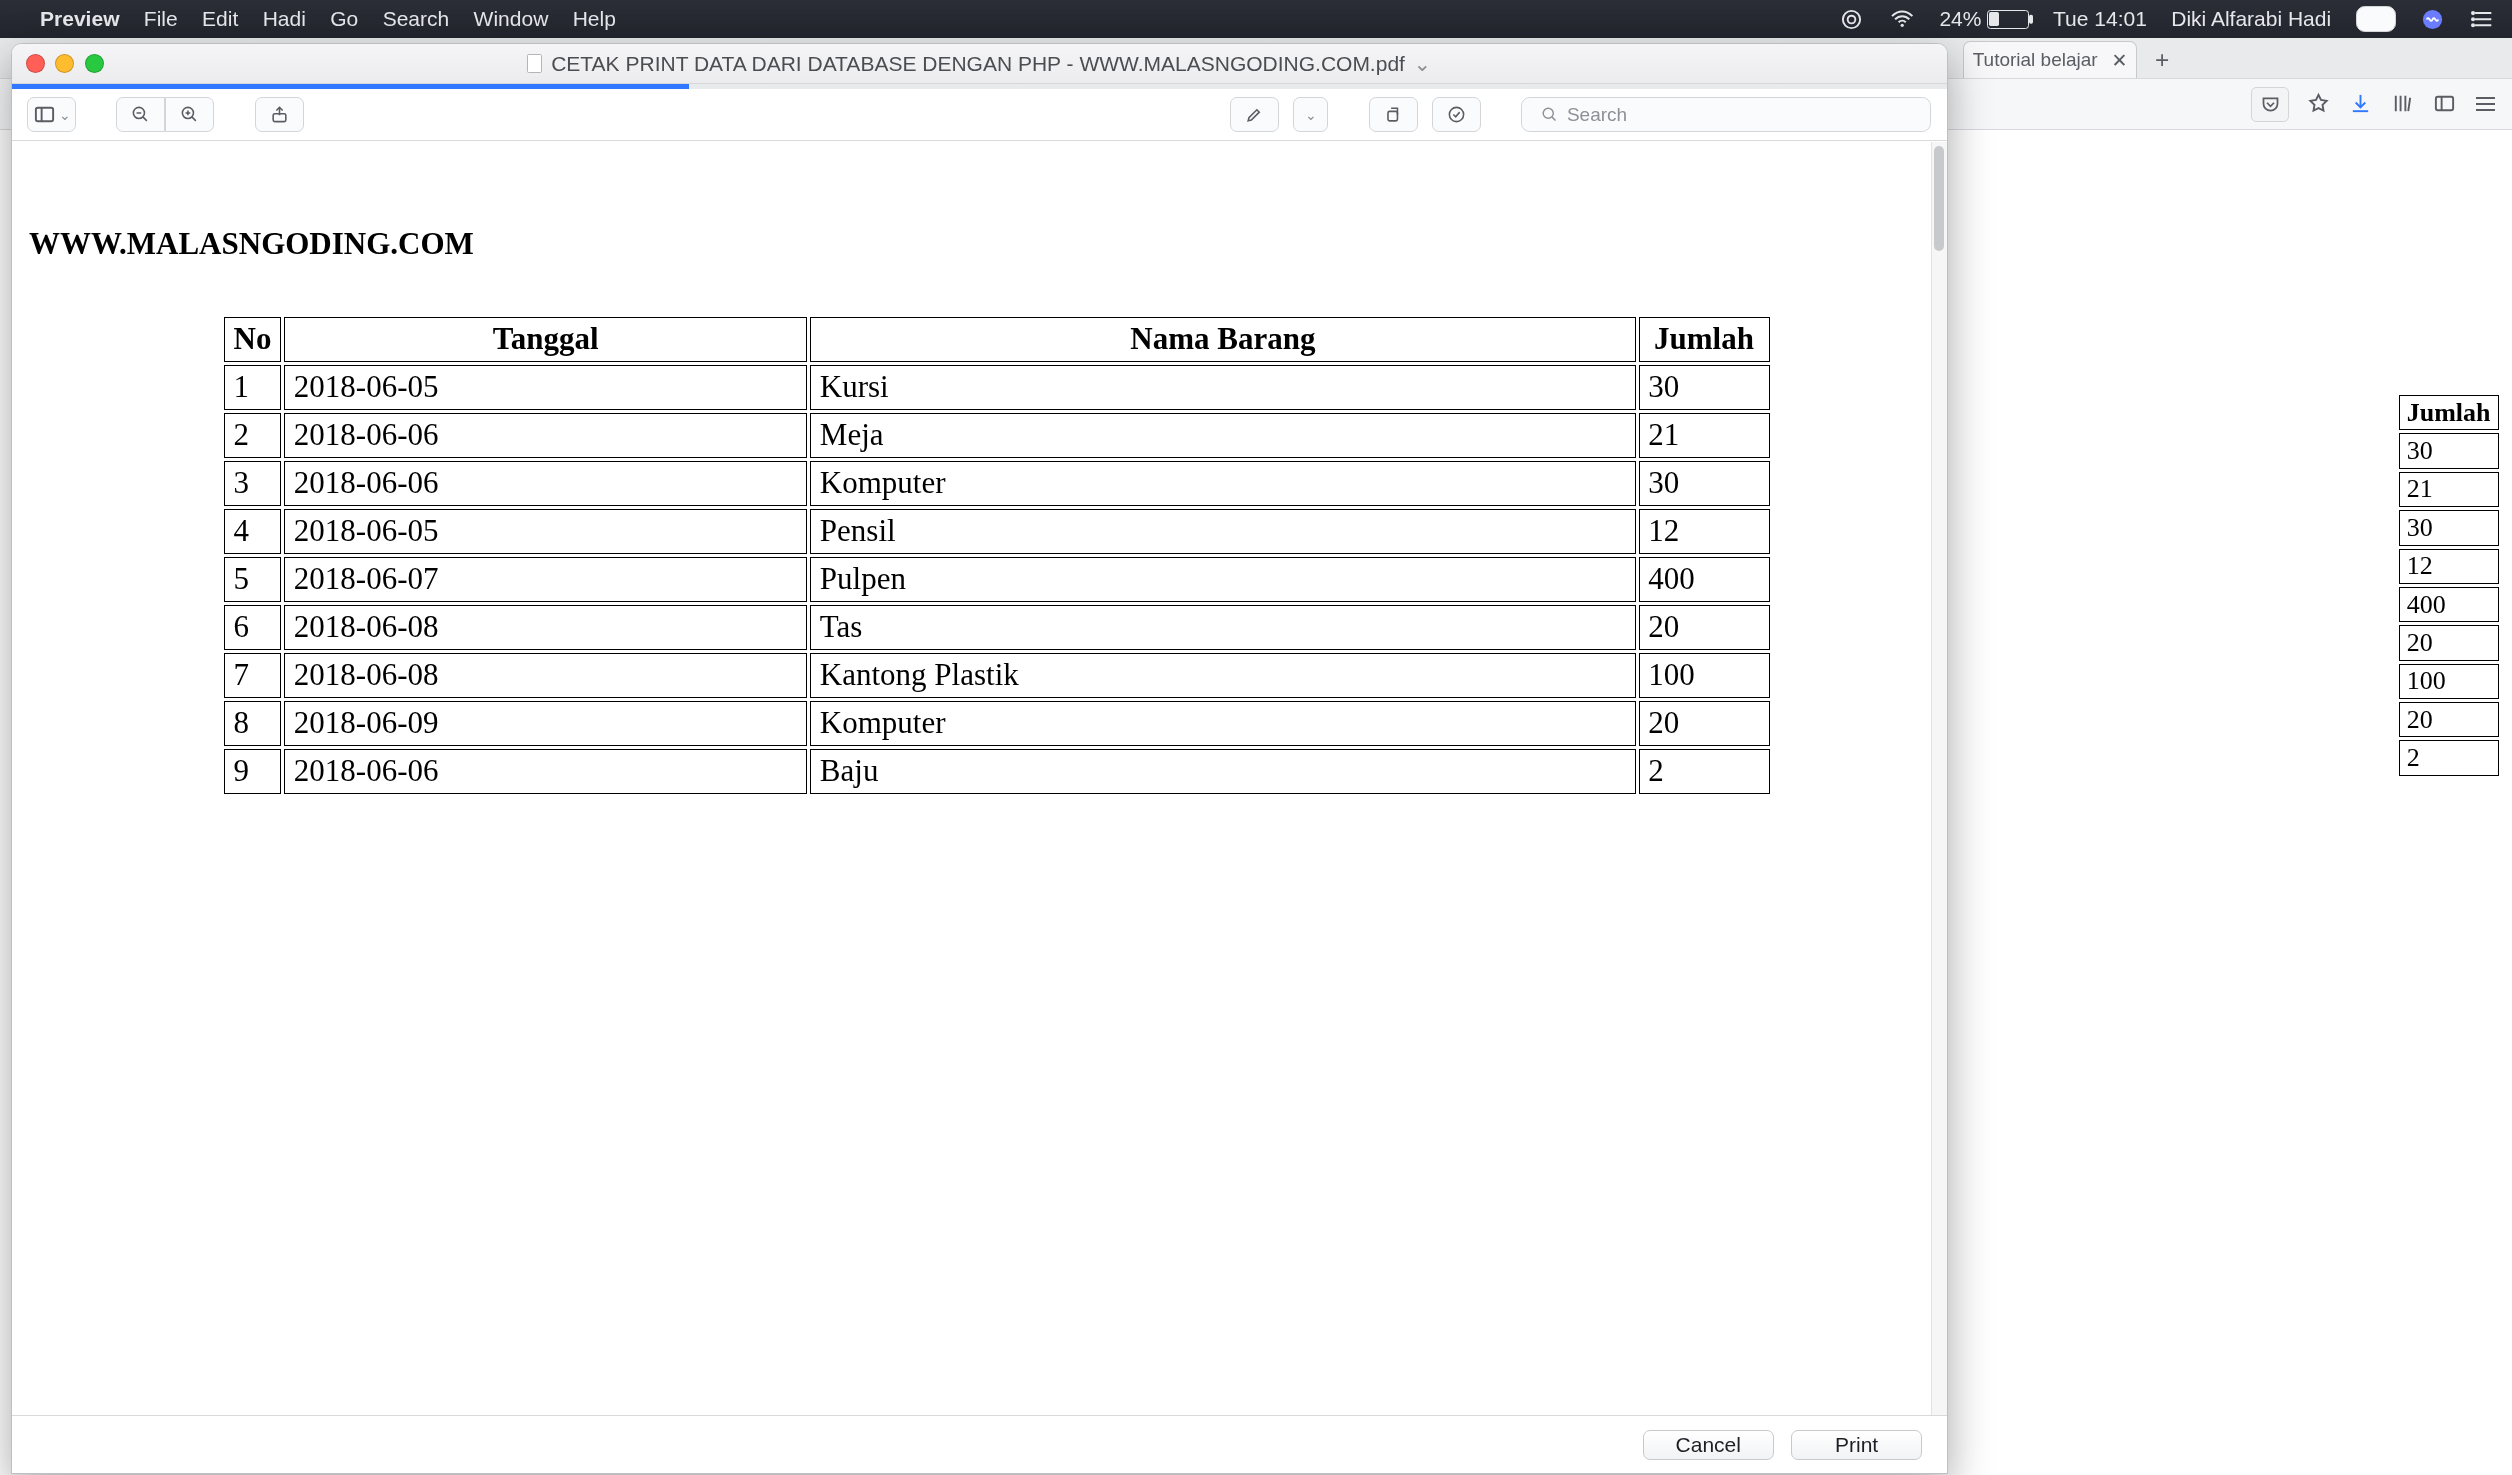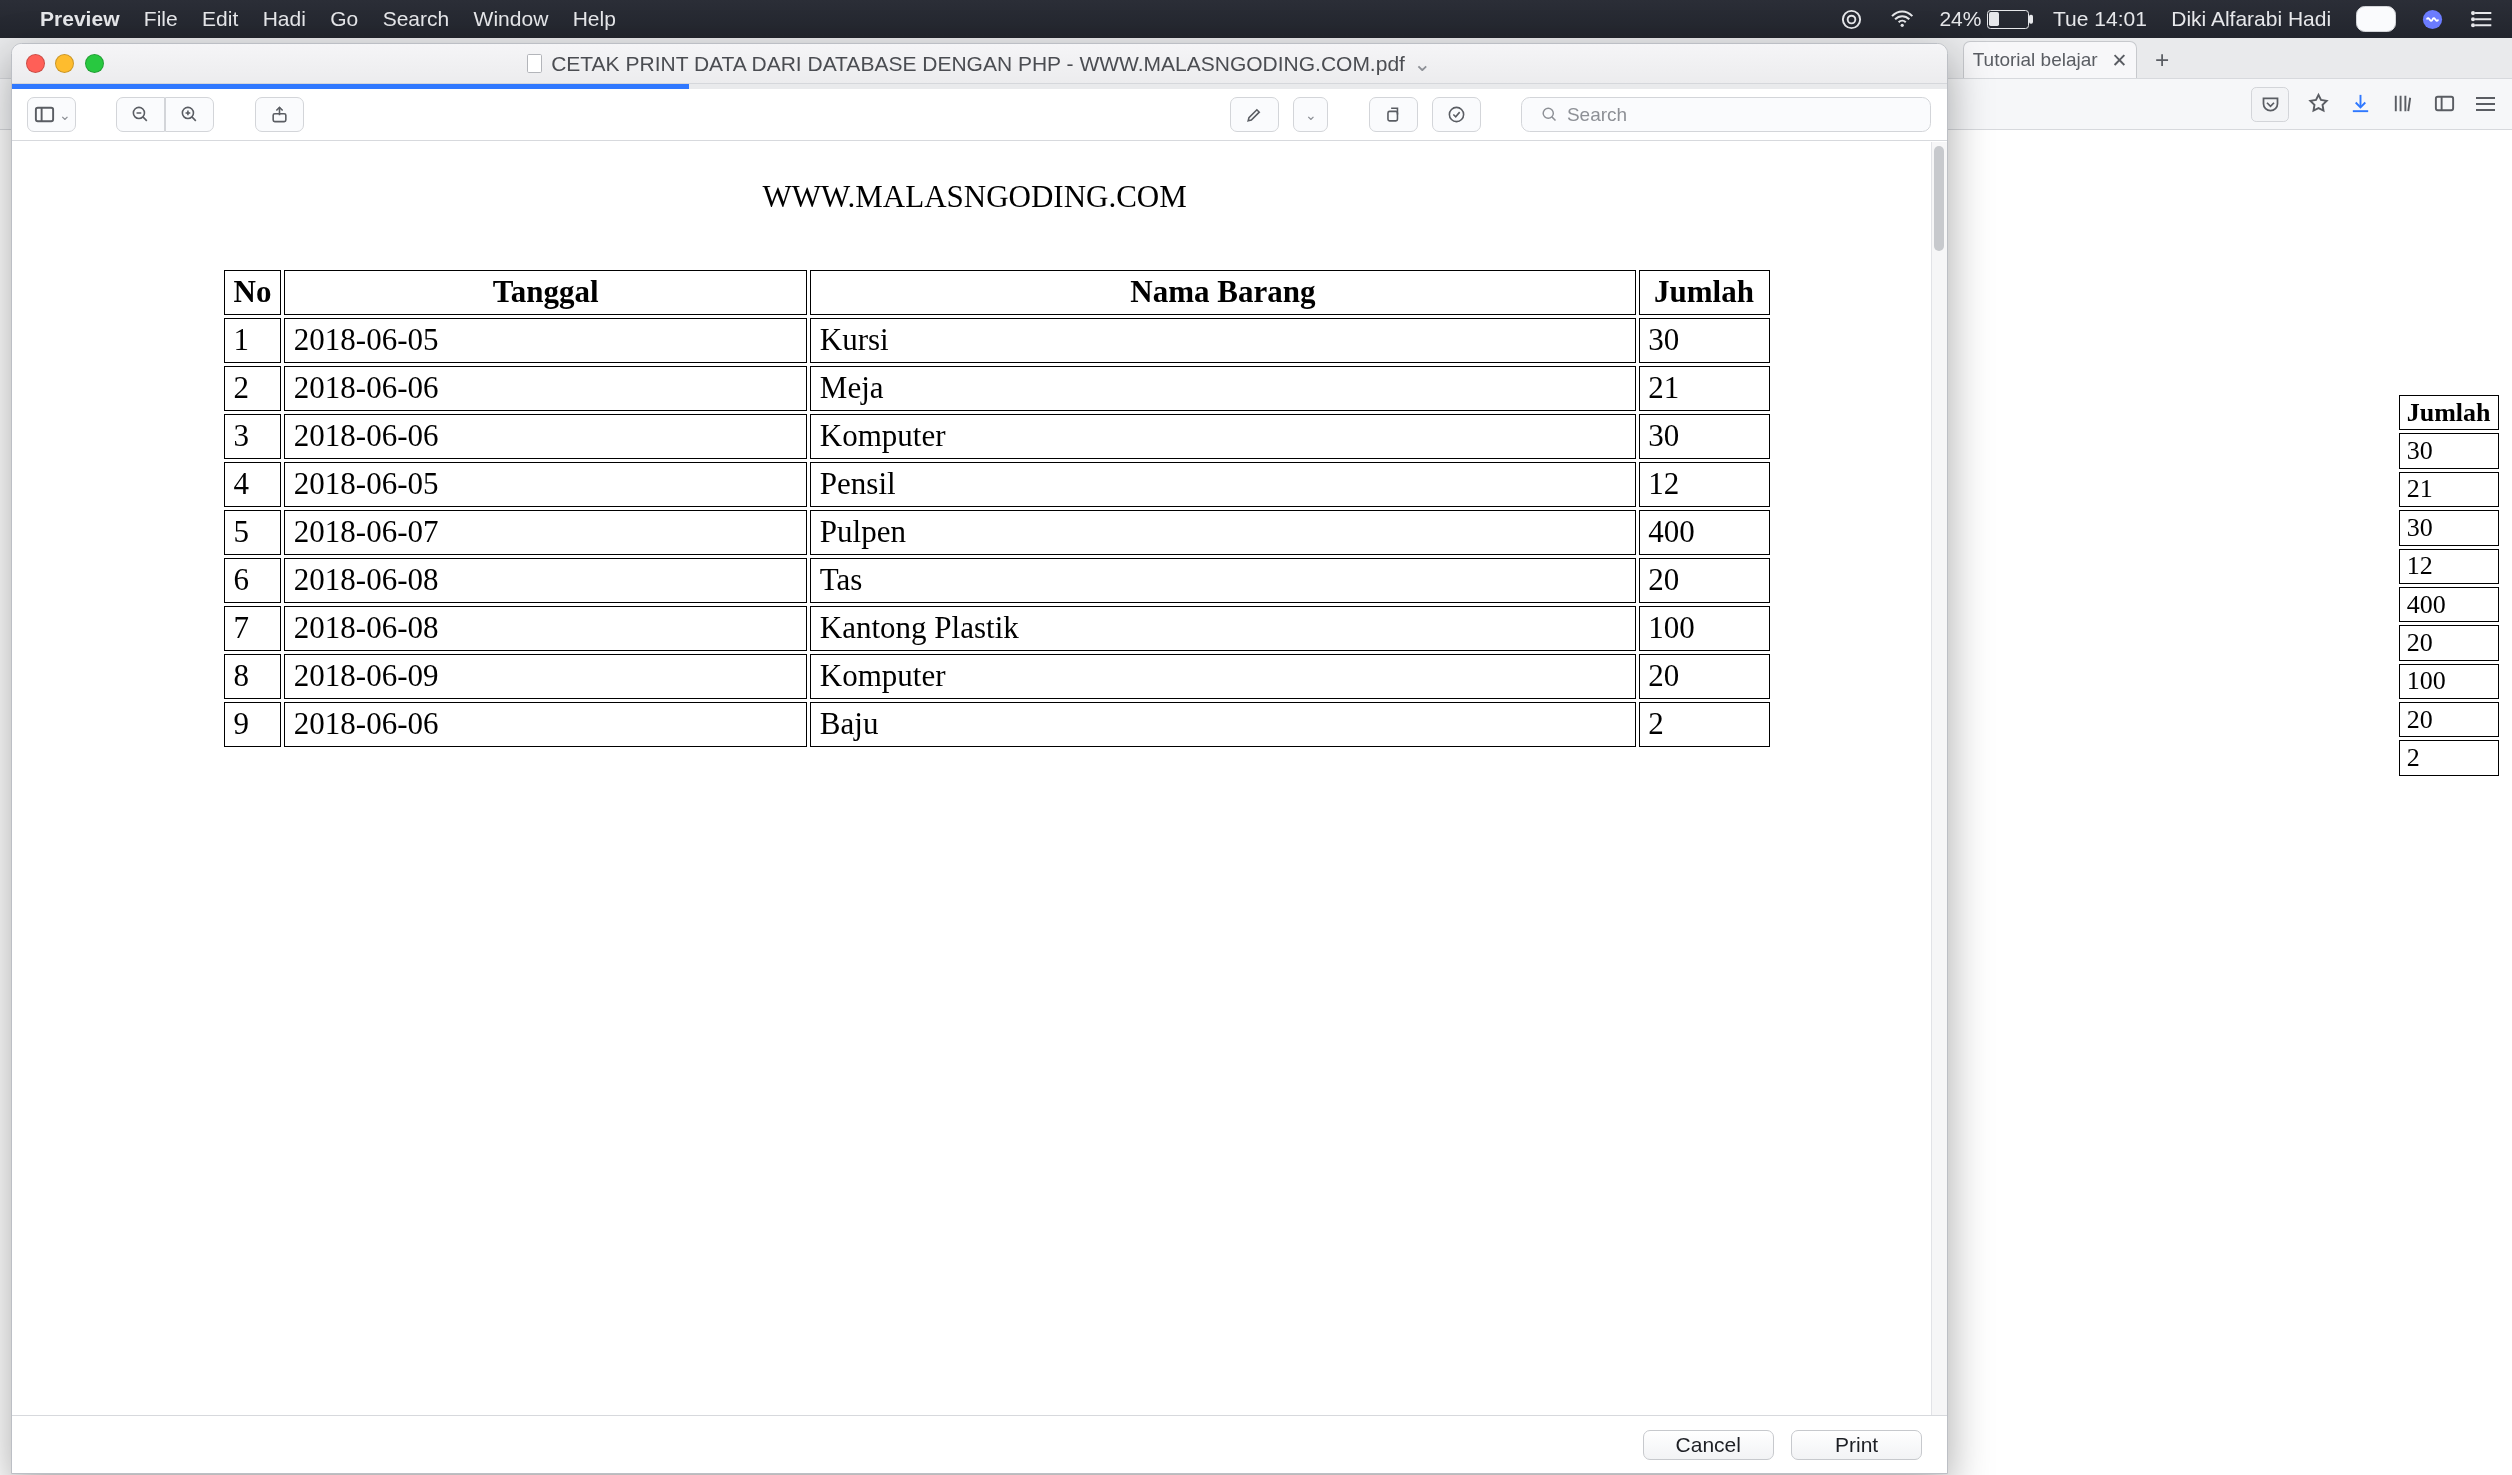--- a/index.html
+++ b/index.html
@@ -61,21 +61,21 @@
   .spacer { flex: 1; }
   .search { width: 410px; height: 35px; border: 0.9px solid #d3d5d9; border-radius: 8.7px; background: #fafbfd; display: flex; align-items: center; padding: 0 19px; gap: 8.7px; color: #8d9096; font-size: 19px; }
 
   .doc-area { position: absolute; left: 0; right: 0; top: 98px; bottom: 58px; background: #ffffff; overflow: hidden; }
   .page { position: absolute; left: 17.4px; right: 26px; top: 8.7px; bottom: 0; background: #ffffff; }
   .page-scrollbar { position: absolute; right: 0; top: 0; width: 15.7px; height: 100%; background: rgba(232,233,236,0.4); border-left: 0.9px solid #e2e3e7; }
   .page-scrollbar .thumb { position: absolute; left: 2.6px; right: 2.6px; top: 3.5px; height: 105px; background: #c7c9cd; border-radius: 7px; }
 
   .page-header { display: flex; justify-content: space-between; padding: 61px 79px 0 61px; font-family: "Times New Roman", serif; font-size: 30px; color: #000; }
   .page-title { text-align: center; font-family: "Times New Roman", serif; font-size: 49px; font-weight: 700; margin-top: 105px; }
-  .page-sub { text-align: center; font-family: "Times New Roman", serif; font-size: 31px; font-weight: 400; margin-top: 28px; }
+  .page-sub { font-family: "Times New Roman", serif; font-size: 31px; font-weight: 700; margin-top: 75px; }
   .data-table-wrap { margin: 52px 148px 0 192px; }
   table.data-table { width: 100%; border-collapse: separate; border-spacing: 3.5px; font-family: "Times New Roman", serif; font-size: 31px; }
   table.data-table th, table.data-table td { border: 1.7px solid #000; padding: 3.5px 8.7px; text-align: left; }
   table.data-table th { font-weight: 700; text-align: center; }
   table.data-table td.no { width: 47px; }
   table.data-table td.jumlah { width: 131px; }
 
   .footer-bar { position: absolute; left: 0; right: 0; bottom: 0; height: 58px; background: #ffffff; border-top: 0.9px solid #d7d9dd; display: flex; align-items: center; justify-content: flex-end; gap: 17.4px; padding-right: 24.4px; }
   .btn { width: 131px; height: 30px; border: 0.9px solid #c7c9cd; border-radius: 7px; background: linear-gradient(#ffffff, #f2f3f5); font-size: 21px; color: #1d1f24; display: inline-flex; align-items: center; justify-content: center; }
 

